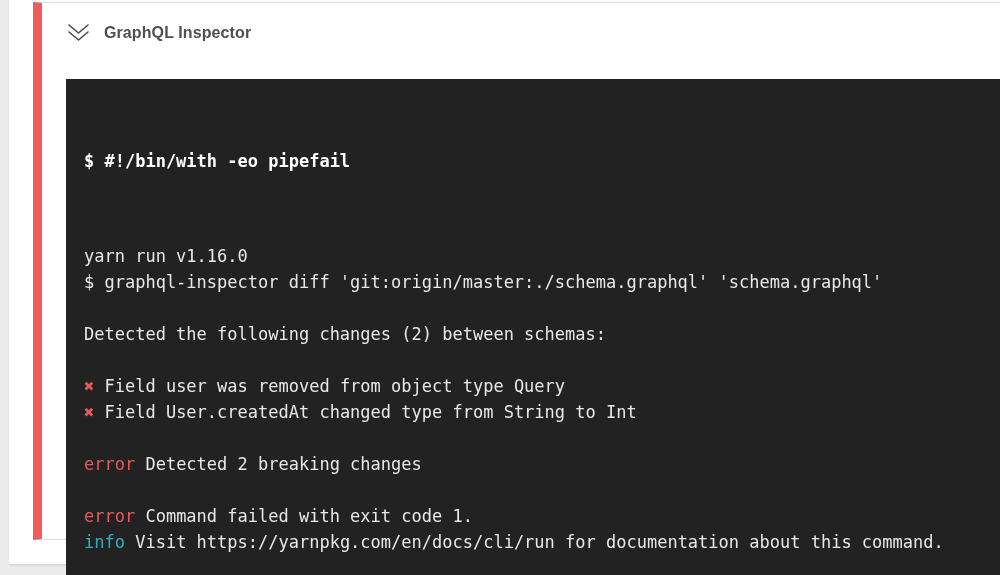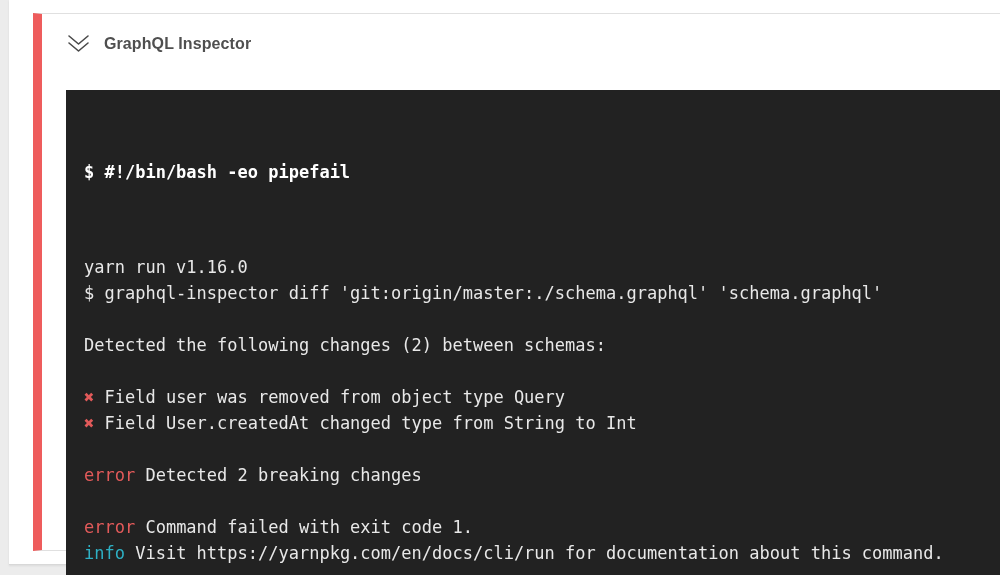--- a/index.html
+++ b/index.html
@@ -20,21 +20,21 @@
     font-family:"Liberation Sans", sans-serif;
     position:relative;
   }
   .steps-container{
     position:absolute;
     left:9px; top:0; right:0;
     height:565px;
     background:var(--card-bg);
     border-bottom:1px solid #d8d8d8;
     box-shadow:0 1px 2px rgba(0,0,0,0.08);
-    padding-top:13px;
+    padding-top:2px;
   }
   .step{
     margin-left:24px;
     border-left:9px solid var(--step-accent);
     border-top:1px solid var(--divider);
     border-bottom:1px solid var(--divider);
     height:538px;
     background:var(--card-bg);
   }
   .step-header{
@@ -87,18 +87,18 @@
 
     <div class="step-header">
       <svg class="collapse-icon" viewBox="0 0 25 22" fill="none" stroke="currentColor" stroke-width="1.6" stroke-linecap="round" stroke-linejoin="round">
         <polyline points="3,3 12.5,11 22,3"></polyline>
         <polyline points="3,10 12.5,18 22,10"></polyline>
       </svg>
       <span class="step-title">GraphQL Inspector</span>
     </div>
 
     <div class="terminal">
-      <div class="term-command" id="cmd-block"><div class="term-line">$ #!/bin/bash -eo pipefail</div></div>
+      <div class="term-command" id="cmd-block"><div class="term-line">$ #!/bin/with -eo pipefail</div></div>
       <div id="out-block"><div class="term-line"><span>yarn run v1.16.0</span></div><div class="term-line"><span>$ graphql-inspector diff 'git:origin/master:./schema.graphql' 'schema.graphql'</span></div><div class="term-line">&nbsp;</div><div class="term-line"><span>Detected the following changes (2) between schemas:</span></div><div class="term-line">&nbsp;</div><div class="term-line"><span class="seg-error">✖</span><span> Field user was removed from object type Query</span></div><div class="term-line"><span class="seg-error">✖</span><span> Field User.createdAt changed type from String to Int</span></div><div class="term-line">&nbsp;</div><div class="term-line"><span class="seg-error">error</span><span> Detected 2 breaking changes</span></div><div class="term-line">&nbsp;</div><div class="term-line"><span class="seg-error">error</span><span> Command failed with exit code 1.</span></div><div class="term-line"><span class="seg-info">info</span><span> Visit https://yarnpkg.com/en/docs/cli/run for documentation about this command.</span></div></div>
     </div>
 
   </div>
 </div>
 
 </body></html>

